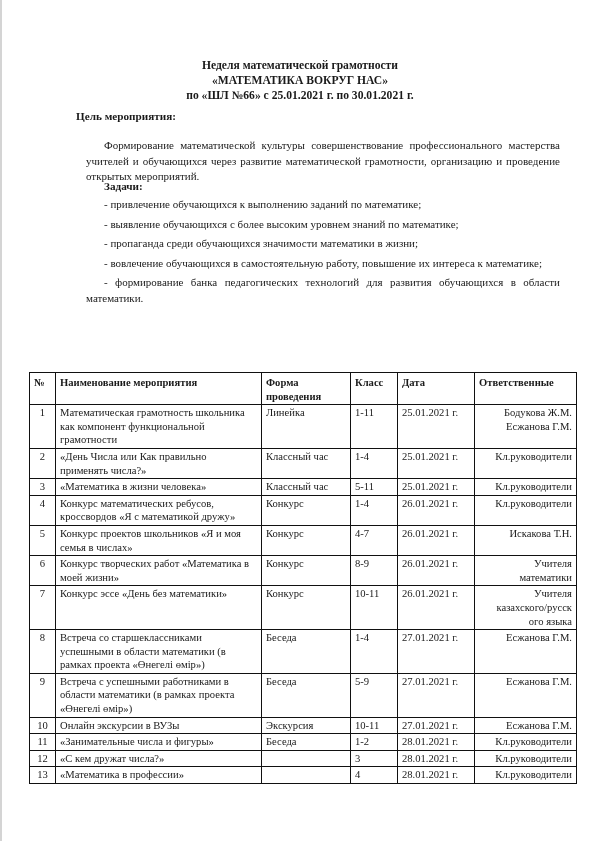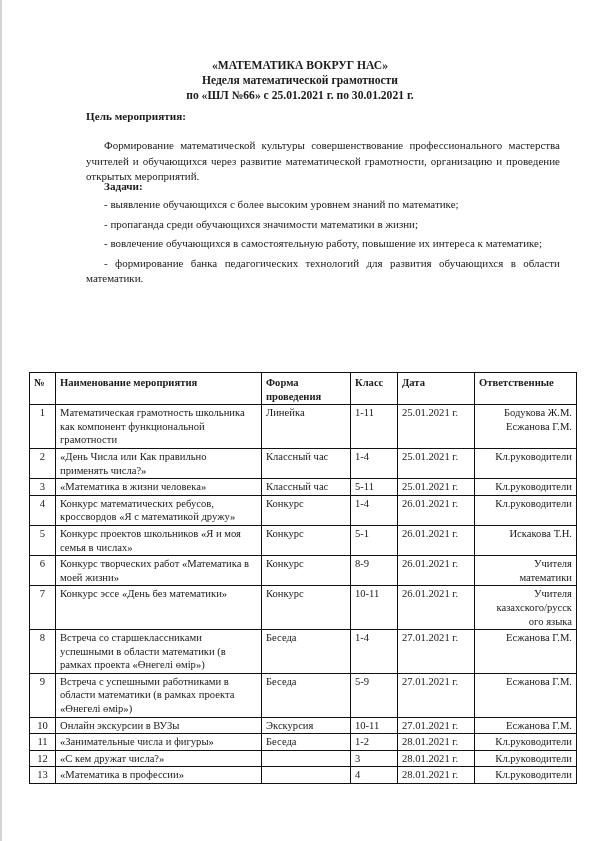--- a/index.html
+++ b/index.html
@@ -4,21 +4,21 @@
 <style>
   html, body { margin: 0; padding: 0; background: #ffffff; }
   body {
     width: 600px; height: 841px; position: relative; overflow: hidden;
     font-family: "Liberation Serif", "DejaVu Serif", serif;
     color: #1a1a1a;
   }
   .left-edge { position: absolute; left: 0; top: 0; width: 2px; height: 841px; background: #d4d4d4; }
   .title-block { position: absolute; top: 58px; left: 0; width: 600px; text-align: center; font-weight: bold; font-size: 11.6px; line-height: 15px; }
   .goal { position: absolute; left: 86px; width: 474px; font-size: 11px; line-height: 15.5px; }
-  .goal-head { position: absolute; left: 86px; top: 110px; font-weight: bold; font-size: 11.2px; }
+  .goal-head { position: absolute; left: 76px; top: 110px; font-weight: bold; font-size: 11.2px; }
   .goal-text { top: 126px; text-align: justify; text-indent: 18px; margin-top: 12px; }
   .tasks-head { position: absolute; left: 104px; top: 180px; font-weight: bold; font-size: 11.2px; }
   .tasks { position: absolute; left: 86px; top: 197px; width: 474px; font-size: 11px; line-height: 15.5px; }
   .task { text-align: justify; text-indent: 18px; margin: 0 0 4px 0; }
   table.events {
     position: absolute; left: 29px; top: 372px; width: 548px;
     border-collapse: collapse; font-size: 10.6px; line-height: 13.6px;
   }
   table.events th, table.events td {
     border: 1.4px solid #111; vertical-align: top; padding: 1px 4px 1px 4px;
@@ -31,30 +31,31 @@
   th.c-date { width: 68px; }
   td.c-resp { text-align: right; white-space: nowrap; }
   th.c-resp { text-align: center; }
 </style>
 </head>
 <body>
 
 <div class="left-edge"></div>
 
 <div class="title-block">
+  <div>Неделя математической грамотности</div>
   <div>«МАТЕМАТИКА ВОКРУГ НАС»</div>
-  <div>Неделя математической грамотности</div>
   <div>по «ШЛ №66» с 25.01.2021 г. по 30.01.2021 г.</div>
 </div>
 
 <div class="goal-head">Цель мероприятия:</div>
 <div class="goal goal-text">Формирование математической культуры совершенствование профессионального мастерства учителей и обучающихся через развитие математической грамотности, организацию и проведение открытых мероприятий.</div>
 
 <div class="tasks-head">Задачи:</div>
 <div class="tasks">
+  <p class="task">- привлечение обучающихся к выполнению заданий по математике;</p>
   <p class="task">- выявление обучающихся с более высоким уровнем знаний по математике;</p>
   <p class="task">- пропаганда среди обучающихся значимости математики в жизни;</p>
   <p class="task">- вовлечение обучающихся в самостоятельную работу, повышение их интереса к математике;</p>
   <p class="task">- формирование банка педагогических технологий для развития обучающихся в области математики.</p>
 </div>
 
 <table class="events">
   <thead>
     <tr>
       <th class="c-num">№</th>
@@ -95,21 +96,21 @@
         <td class="c-name">Конкурс математических ребусов, кроссвордов «Я с математикой дружу»</td>
         <td class="c-form">Конкурс</td>
         <td class="c-class">1-4</td>
         <td class="c-date">26.01.2021 г.</td>
         <td class="c-resp">Кл.руководители</td>
       </tr>
       <tr>
         <td class="c-num">5</td>
         <td class="c-name">Конкурс проектов школьников «Я и моя семья в числах»</td>
         <td class="c-form">Конкурс</td>
-        <td class="c-class">5-1</td>
+        <td class="c-class">4-7</td>
         <td class="c-date">26.01.2021 г.</td>
         <td class="c-resp">Искакова Т.Н.</td>
       </tr>
       <tr>
         <td class="c-num">6</td>
         <td class="c-name">Конкурс творческих работ «Математика в моей жизни»</td>
         <td class="c-form">Конкурс</td>
         <td class="c-class">8-9</td>
         <td class="c-date">26.01.2021 г.</td>
         <td class="c-resp">Учителя<br>математики</td>

